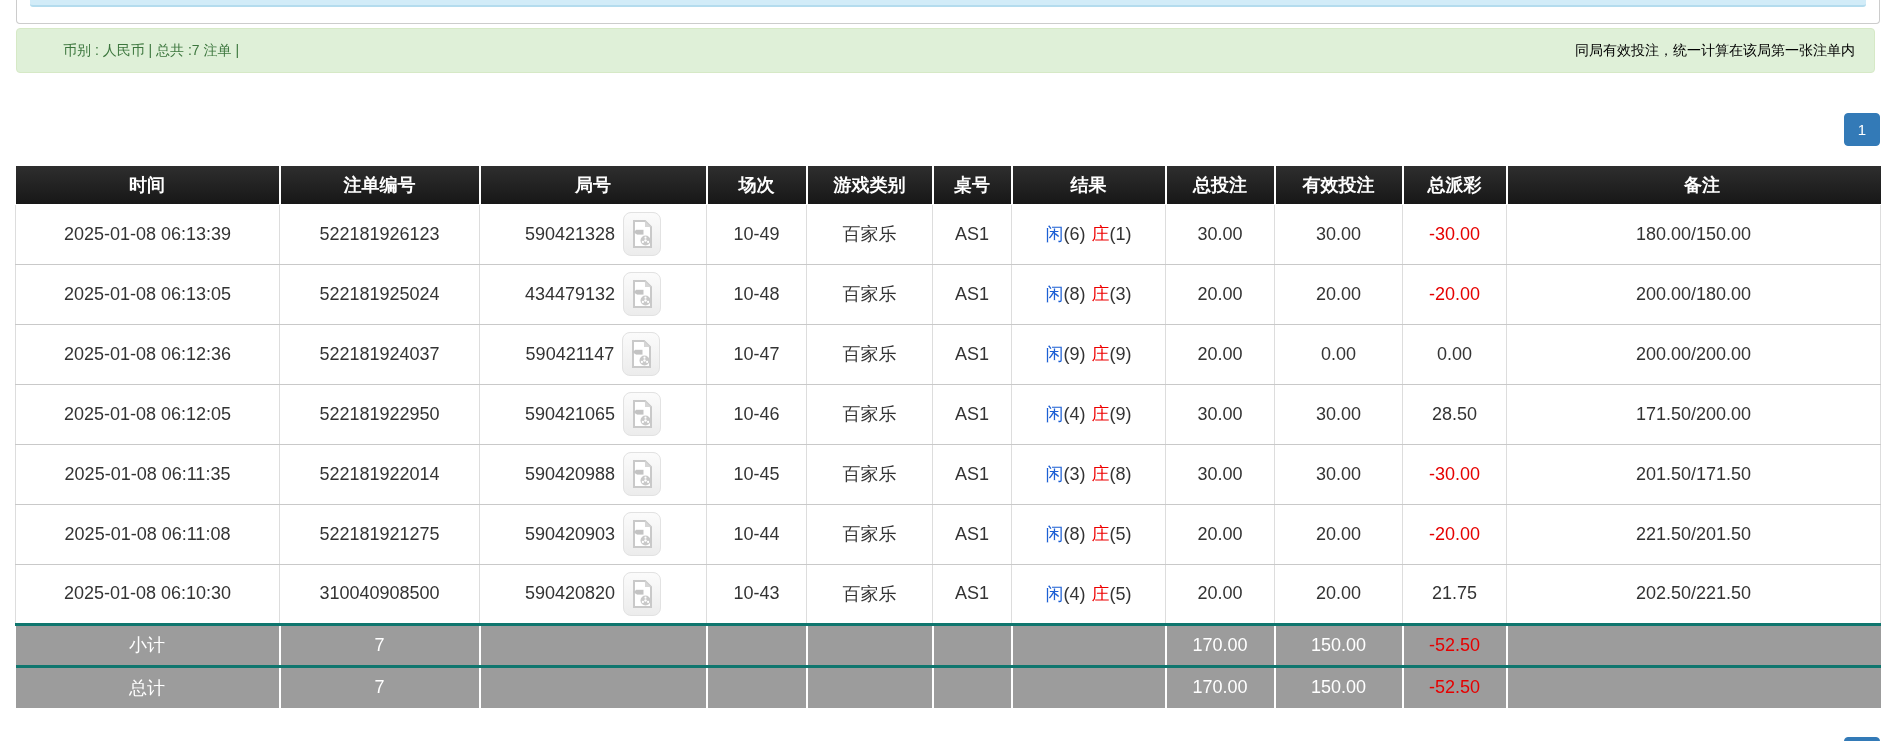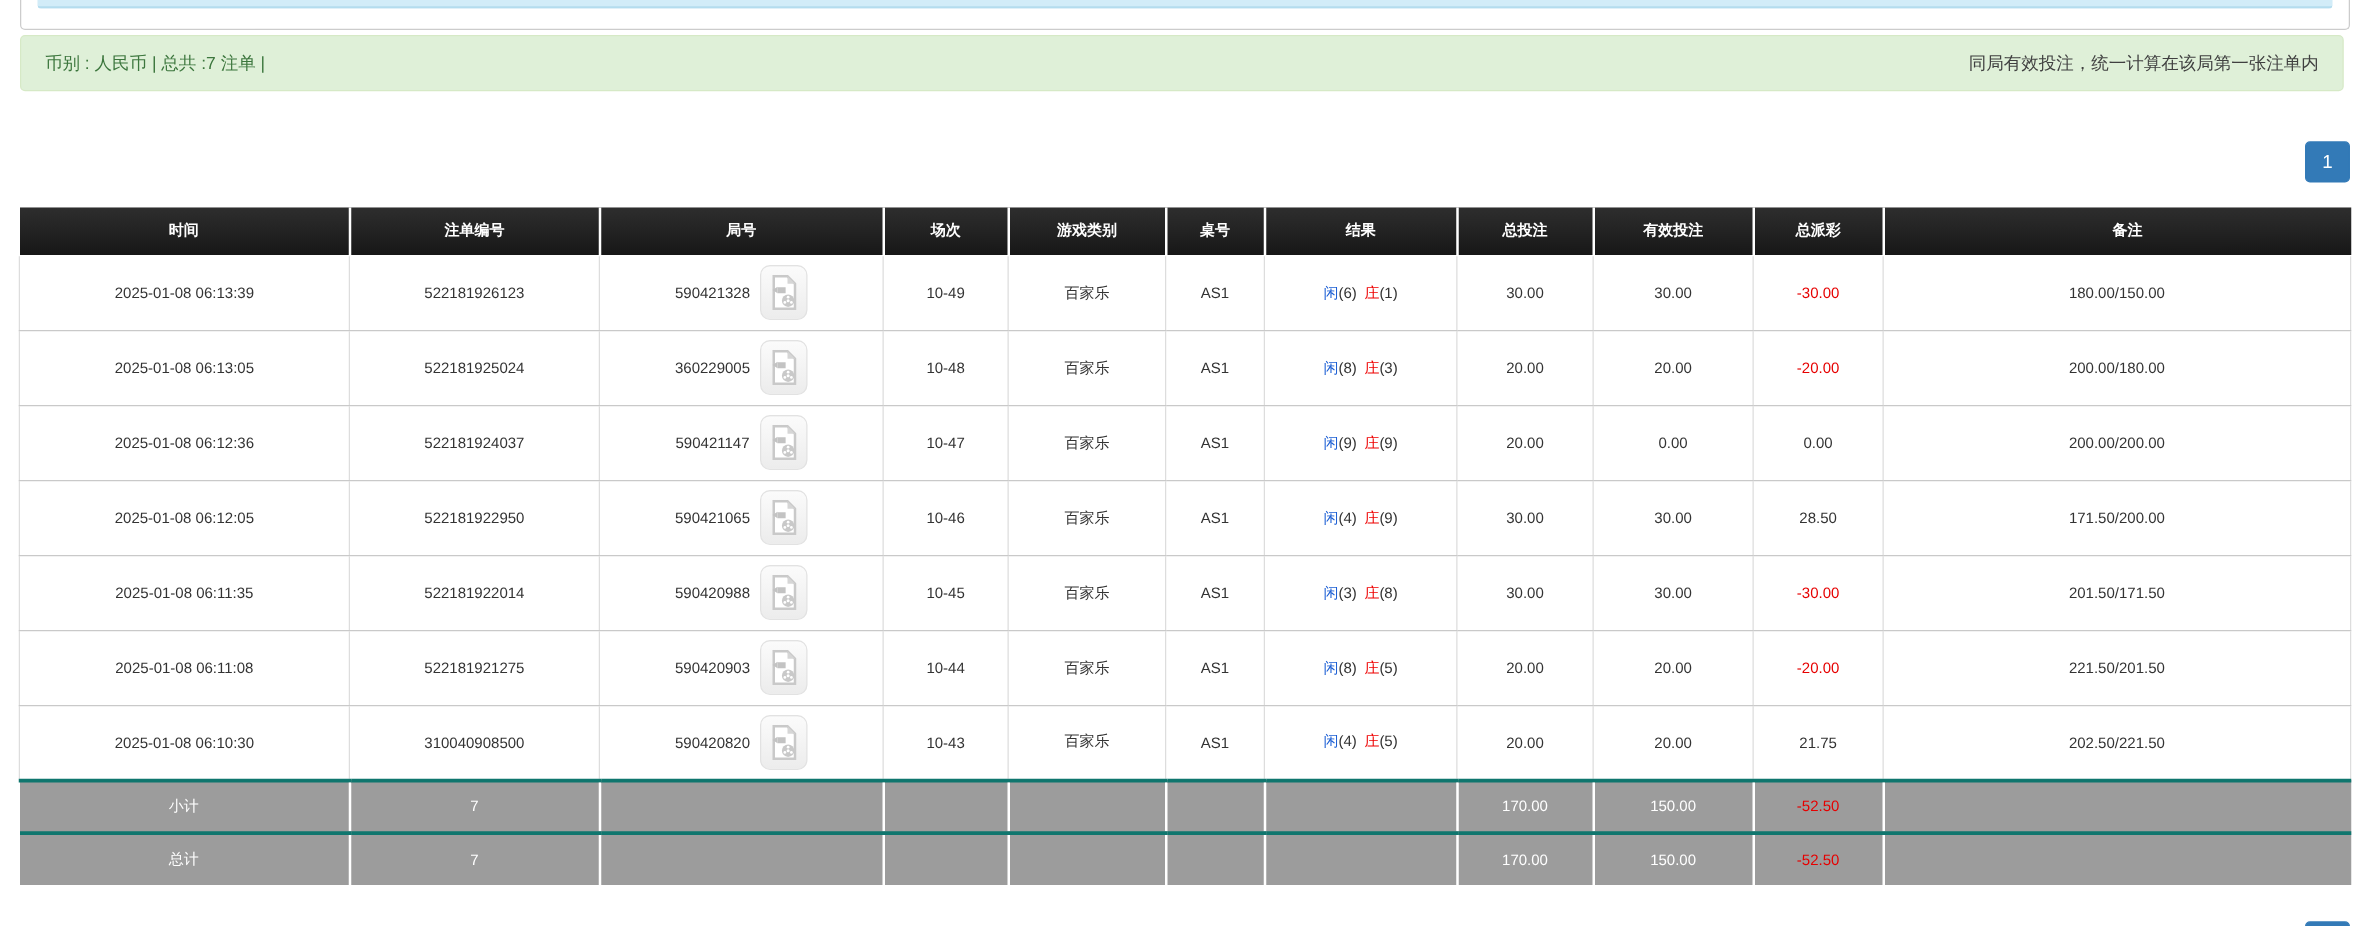--- a/index.html
+++ b/index.html
@@ -22,39 +22,39 @@
     background: #d2ecf8; border-bottom: 2px solid #b4dcee;
     border-radius: 0 0 3px 3px;
   }
 
   
   .banner {
     margin: 4px 11px 0 16px; height: 45px; line-height: 43px;
     background: #dff0d8; border: 1px solid #d6e9c6; border-radius: 4px;
     padding: 0 19px; overflow: hidden;
   }
-  .banner .left { color: #3c763d; float: left; }
-  .banner .right { color: #404040; float: right; }
+  .banner .left { color: #3c763d; float: left; margin-left: 27px; }
+  .banner .right { color: #000000; float: right; }
 
   
   .pager { text-align: right; padding-right: 6px; }
   .pager.top { margin-top: 40px; }
   .pager.bottom { margin-top: 29px; }
   .page-btn {
     display: inline-block; min-width: 36px; height: 33px; line-height: 31px;
     text-align: center; background: #337ab7; border: 1px solid #337ab7;
     color: #fff; border-radius: 4px; font-size: 15px; cursor: pointer;
     user-select: none;
   }
 
   
   .table-wrap { margin: 20px 6px 0 15px; }
   table.records {
     border-collapse: collapse; table-layout: fixed; width: 1865px;
-    font-size: 12px;
+    font-size: 18px;
   }
   thead th {
     background: linear-gradient(#2e2e2e, #171717);
     color: #fff; font-weight: bold; height: 38px; text-align: center;
     border-right: 2px solid #fff; border-bottom: 1px solid #fff;
     padding: 0;
   }
   thead th:last-child { border-right: none; padding-left: 16px; }
   tbody.data td {
     height: 60px; text-align: center; background: #fff; color: #333;
@@ -158,21 +158,21 @@
       <td>30.00</td>
       <td class="neg">-30.00</td>
       <td>180.00/150.00</td>
     </tr>
 
     <tr>
       <td>2025-01-08 06:13:05</td>
       <td>522181925024</td>
       <td>
         <div class="round-cell-inner">
-          <span>360229005</span>
+          <span>434479132</span>
           <span class="video-btn">
                 <svg width="24" height="30" viewBox="0 0 24 30">
                   <path d="M4 2 h11 l6 6 v20 h-17 z" fill="#ffffff" stroke="#c9c9c9" stroke-width="2"></path>
                   <path d="M15 2 l6 6 h-6 z" fill="#d6d6d6"></path>
                   <path d="M3 13 l4 -2.6 v5.2 z" fill="#c3c3c3"></path>
                   <rect x="7" y="10.8" width="6.5" height="4.8" fill="#c3c3c3"></rect>
                   <circle cx="15.5" cy="21.5" r="5" fill="#c9c9c9"></circle>
                   <circle cx="15.5" cy="21.5" r="1.2" fill="#ffffff"></circle>
                   <circle cx="15.5" cy="18.7" r="1.1" fill="#ffffff"></circle>
                   <circle cx="12.9" cy="22.9" r="1.1" fill="#ffffff"></circle>

